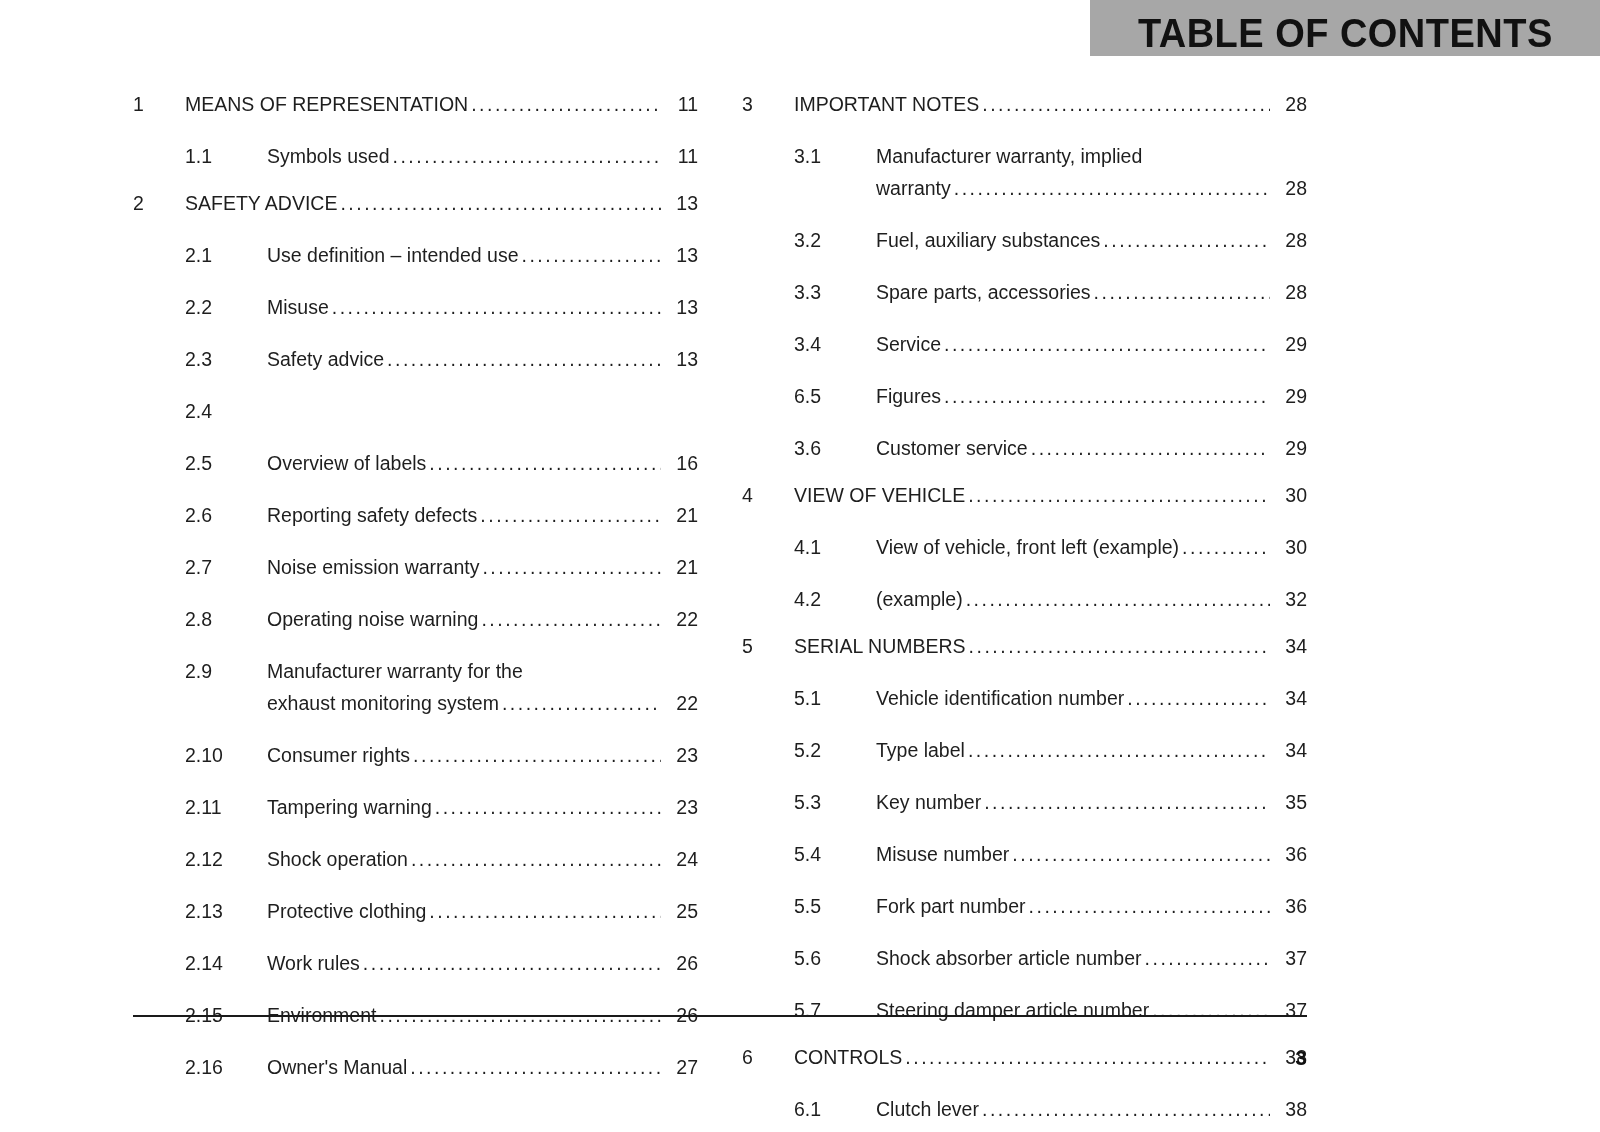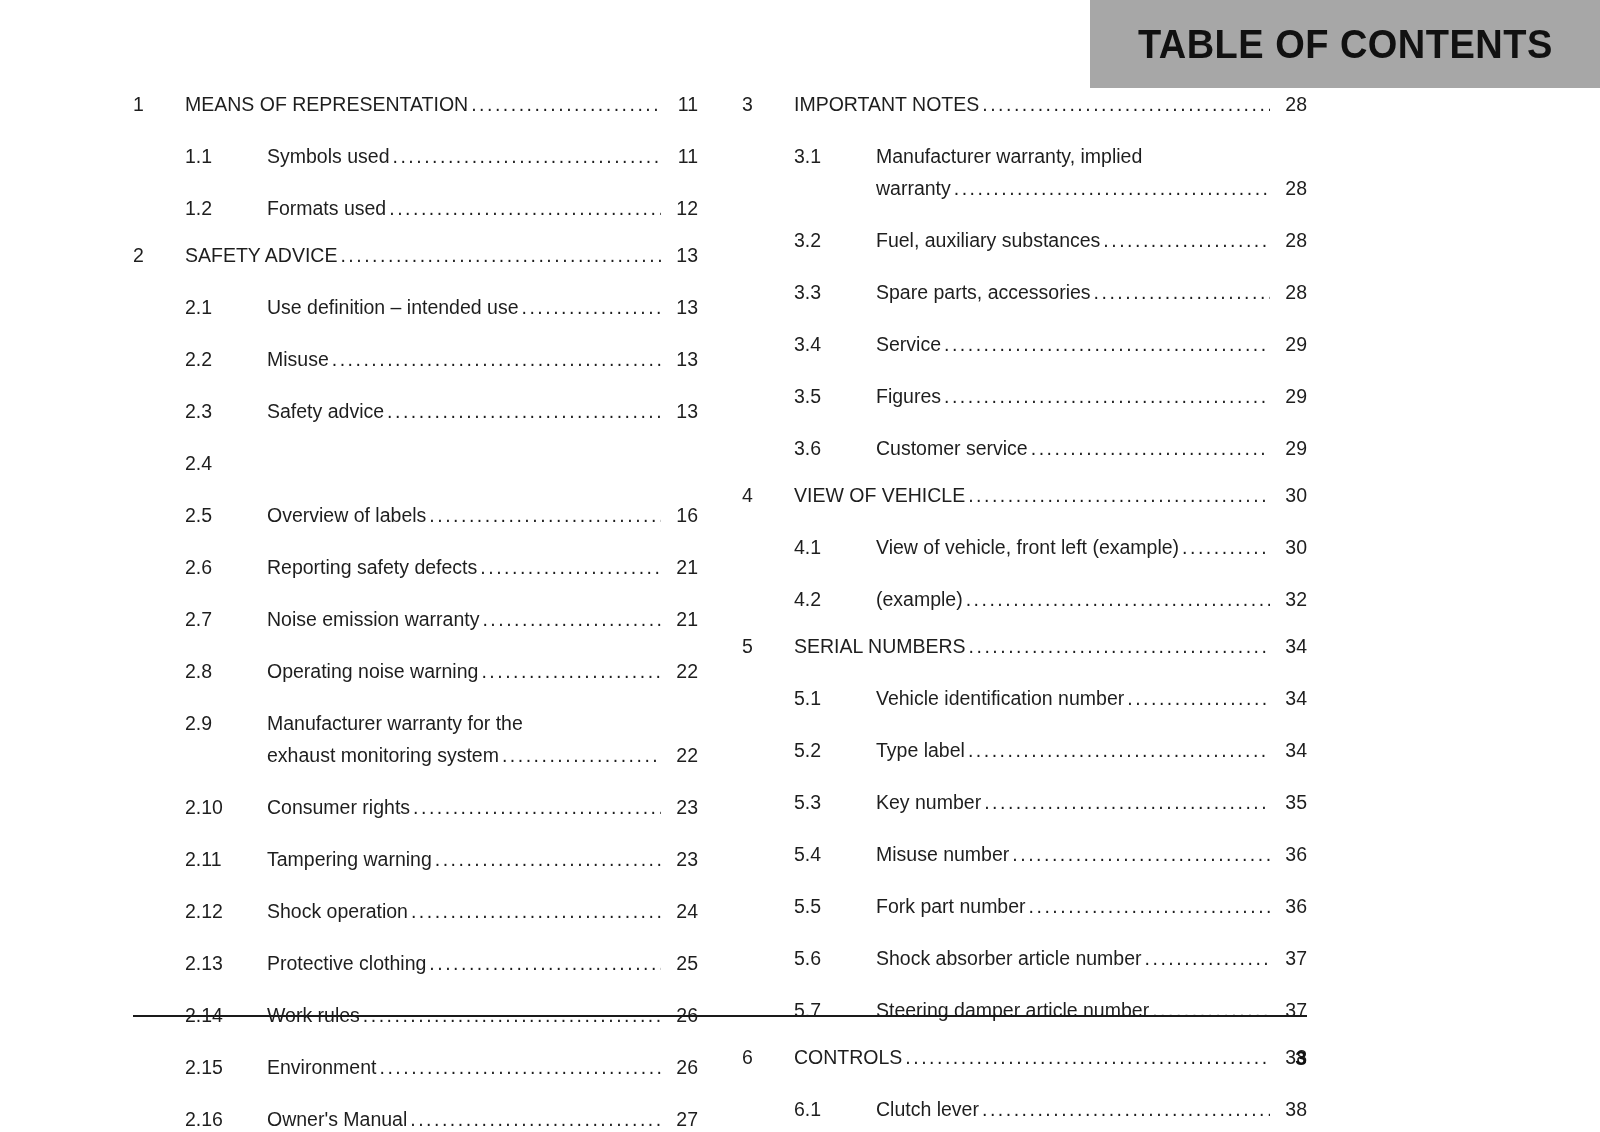--- a/index.html
+++ b/index.html
@@ -12,24 +12,24 @@
     position: relative;
     overflow: hidden;
   }
 
   
   .header-band {
     position: absolute;
     top: 0;
     right: 0;
     width: 510px;
-    height: 88px;
+    height: 56px;
     background: #a7a7a7;
     display: flex;
-    align-items: center;
+    align-items: flex-end;
     justify-content: center;
   }
   .header-band .title {
     font-size: 40px;
     font-weight: 700;
     color: #111111;
     letter-spacing: 0.5px;
     transform: scaleX(0.95);
     white-space: nowrap;
   }
@@ -115,30 +115,20 @@
       <div class="row entry-row">
         <span class="num-col">1.1</span>
         <div class="body-col">
           <div class="line-last">
             <span class="t">Symbols used</span>
             <span class="dots"></span>
             <span class="page-col">11</span>
           </div>
         </div>
       </div>
-      <div class="row entry-row">
-        <span class="num-col">1.2</span>
-        <div class="body-col">
-          <div class="line-last">
-            <span class="t">Formats used</span>
-            <span class="dots"></span>
-            <span class="page-col">12</span>
-          </div>
-        </div>
-      </div>
       <div class="row section-row">
         <span class="num-col">2</span>
         <div class="body-col">
           <div class="line-last">
             <span class="t">SAFETY ADVICE</span>
             <span class="dots"></span>
             <span class="page-col">13</span>
           </div>
         </div>
       </div>
@@ -343,21 +333,21 @@
         <span class="num-col">3.4</span>
         <div class="body-col">
           <div class="line-last">
             <span class="t">Service</span>
             <span class="dots"></span>
             <span class="page-col">29</span>
           </div>
         </div>
       </div>
       <div class="row entry-row">
-        <span class="num-col">3.5</span>
+        <span class="num-col">6.5</span>
         <div class="body-col">
           <div class="line-last">
             <span class="t">Figures</span>
             <span class="dots"></span>
             <span class="page-col">29</span>
           </div>
         </div>
       </div>
       <div class="row entry-row">
         <span class="num-col">3.6</span>

